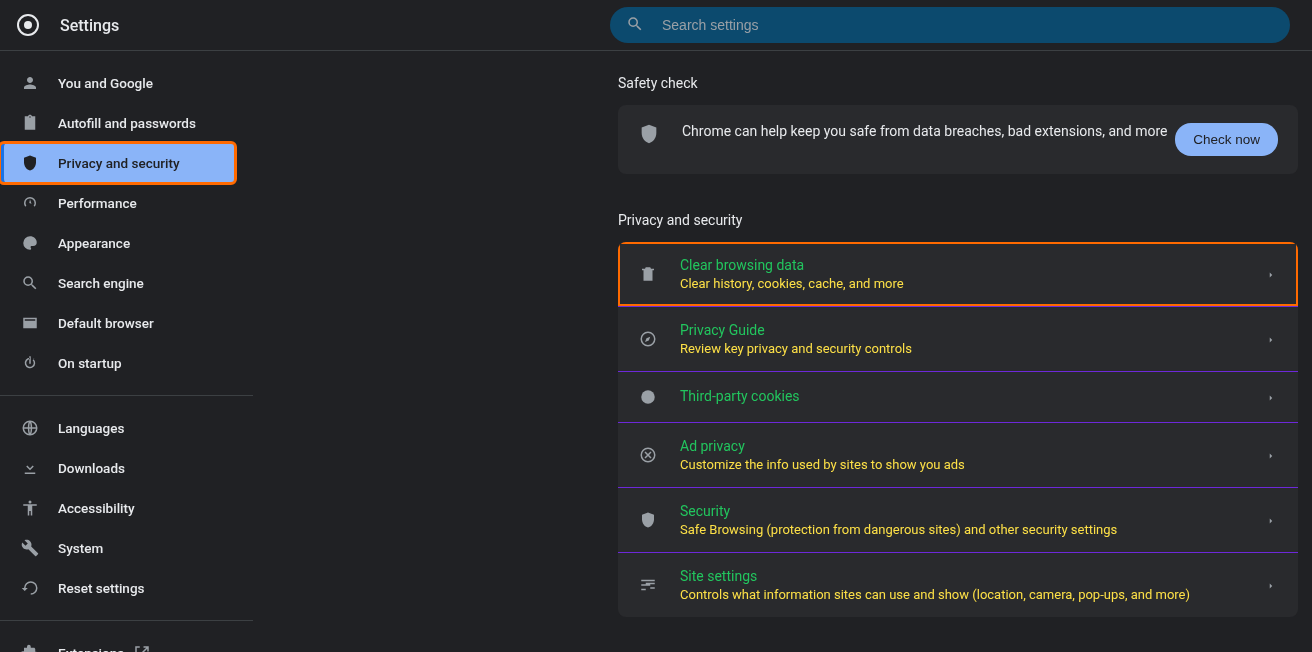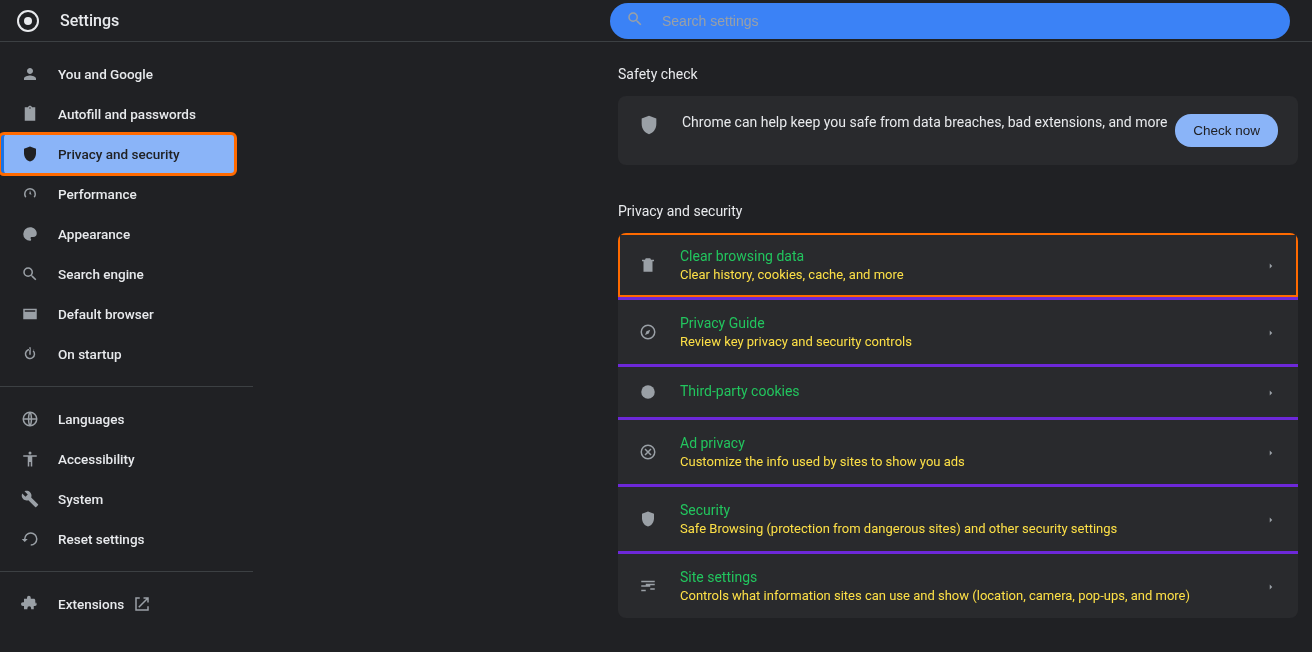--- a/index.html
+++ b/index.html
@@ -6,34 +6,34 @@
   body {
     background: #202124;
     color: #e8eaed;
     font-family: Roboto, "Segoe UI", Arial, sans-serif;
     font-size: 13px;
     width: 1312px;
     height: 652px;
     overflow: hidden;
   }
   .topbar {
-    height: 42px;
+    height: 51px;
     display: flex;
     align-items: center;
     padding: 0 16px;
     border-bottom: 1px solid #3c4043;
     justify-content: space-between;
   }
   .topbar .logo { width: 24px; height: 24px; margin-right: 20px; }
   .topbar h1 { font-size: 16px; font-weight: 500; color: #e8eaed; }
   .search-wrap {
     margin-left: auto;
     display: flex;
     align-items: center;
-    background: #3b82f6;
+    background: #0c4a6e;
     border-radius: 22px;
     height: 36px;
     width: 680px;
     padding: 0 16px;
     margin-right: 6px;
   }
   .search-wrap svg { width: 18px; height: 18px; margin-right: 18px; fill:#9aa0a6;}
   .search-wrap input {
     background: transparent;
     border: none;
@@ -123,21 +123,21 @@
     font-size: 13.5px;
     font-weight: 500;
     cursor: pointer;
   }
 
   .list-card {}
   .list-row {
     display: flex;
     align-items: center;
     padding: 15px 20px 15px 20px;
-    border-top: 3px solid #6d28d9;
+    border-top: 1px solid #6d28d9;
     cursor: pointer;
     position: relative;
   }
   .list-row:first-child { border-top: none; }
   .list-row .row-icon { width: 20px; height: 20px; margin-right: 22px; display:flex; align-items:center; justify-content:center;}
   .list-row .row-icon svg { width:18px; height:18px; fill:#9aa0a6;}
   .list-row .row-text { flex: 1; }
   .list-row .row-title { font-size: 14px; color: #22c55e; margin-bottom: 3px; }
   .list-row .row-sub { font-size: 13px; color: #fde047; }
   .list-row .chev { width:12px; height:12px; }
@@ -244,20 +244,28 @@
           <svg viewBox="0 0 24 24">
             <circle cx="12" cy="12" r="9" fill="none" stroke="#9aa0a6" stroke-width="2"></circle>
             <path d="M3 12h18M12 3c2.5 3 2.5 15 0 18M12 3c-2.5 3-2.5 15 0 18" stroke="#9aa0a6" stroke-width="2" fill="none"></path>
           </svg>
         </span>
       <span>Languages</span>
     </div>
     <div class="side-item">
       <span class="icon">
           <svg viewBox="0 0 24 24">
+            <path d="M5 20h14v-2H5v2zm7-18v10.17l3.59-3.58L17 10l-5 5-5-5 1.41-1.41L12 12.17V2h0z"></path>
+          </svg>
+        </span>
+      <span>Downloads</span>
+    </div>
+    <div class="side-item">
+      <span class="icon">
+          <svg viewBox="0 0 24 24">
             <path d="M12 2a2 2 0 110 4 2 2 0 010-4zm9 7h-6v13h-2v-6h-2v6H9V9H3V7h18v2z"></path>
           </svg>
         </span>
       <span>Accessibility</span>
     </div>
     <div class="side-item">
       <span class="icon">
           <svg viewBox="0 0 24 24">
             <path d="M22.7 19l-9.1-9.1c.9-2.3.4-5-1.5-6.9-2-2-5-2.4-7.4-1.3L9 6 6 9 1.6 4.7C.4 7.1.9 10.1 2.9 12.1c1.9 1.9 4.6 2.4 6.9 1.5l9.1 9.1c.4.4 1 .4 1.4 0l2.3-2.3c.5-.4.5-1 .1-1.4z"></path>
           </svg>

